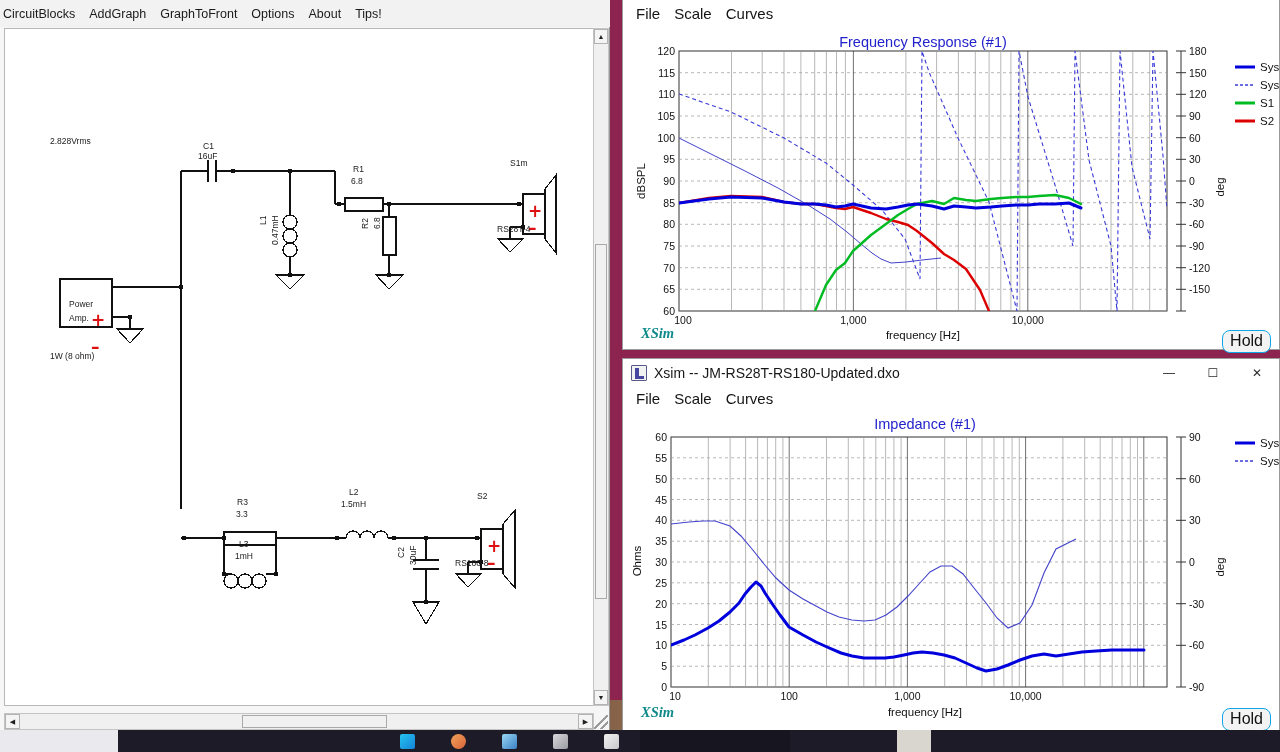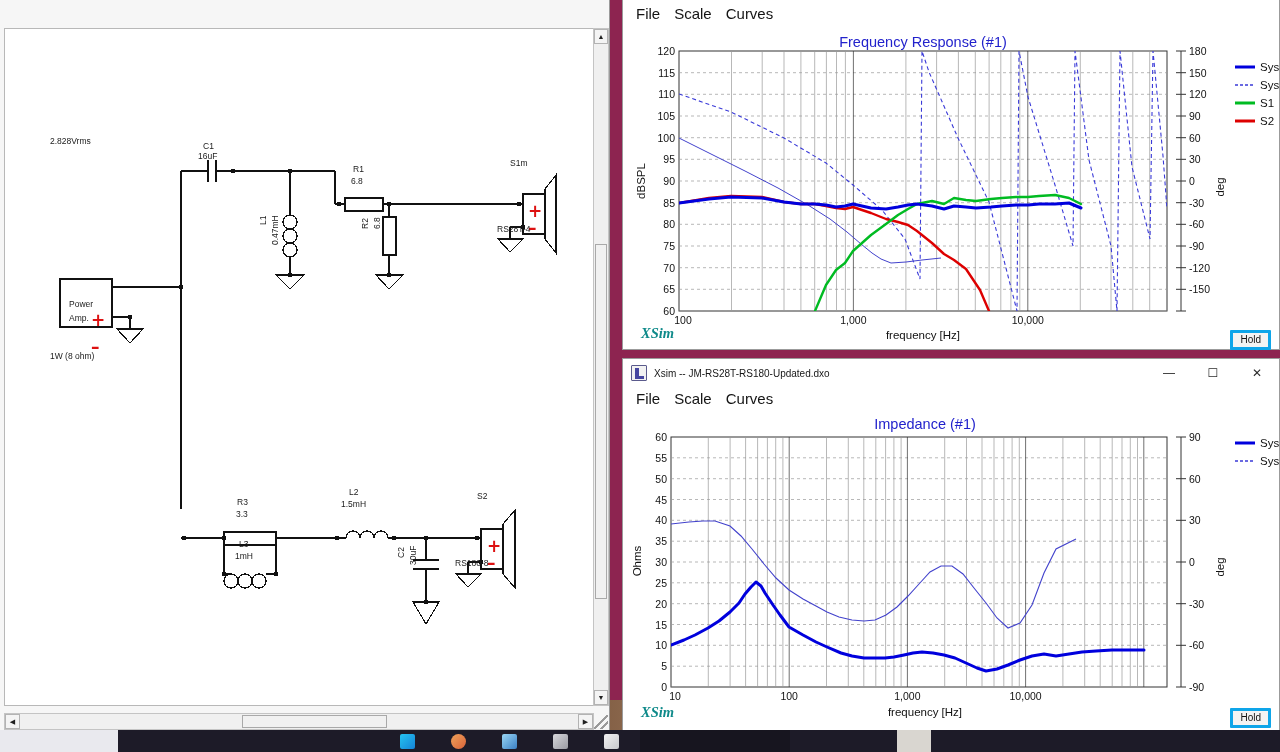--- a/index.html
+++ b/index.html
@@ -128,57 +128,65 @@
     background: #f2f2f2; border: 1px solid #5a5a8c; position: relative; border-radius: 1px;
   }
   .gw-appicon::after {
     content:""; position:absolute; left:3px; top:2px; width:4px; height:11px;
     background:#4646a0;
   }
   .gw-appicon::before {
     content:""; position:absolute; left:3px; top:10px; width:9px; height:3px;
     background:#4646a0;
   }
-  .gw-title { font-size: 10px; color: #171717; }
+  .gw-title { font-size: 14px; color: #171717; }
   .gw-winbtns { position:absolute; right:0; top:0; display:flex; height:28px; }
   .gw-winbtn {
     width: 44px; height: 28px; display:flex; align-items:center; justify-content:center;
     font-size: 12px; color:#2b2b2b;
   }
   .gw-menubar { height: 22px; display:flex; align-items:center; padding-left:6px; background:#ffffff; }
   .gw-menu { font-size: 15px; color:#141414; padding: 2px 7px; }
 
   .gw-body { position: relative; text-decoration: underline; }
   .gw-plot-svg { display:block; }
 
   .xsim-logo {
     position:absolute; font-family:"Liberation Serif", serif; font-style:italic;
     font-weight:bold; font-size:14.5px; color:#0f8a8a;
   }
   .hold-btn {
-    position:absolute; font-size:10px; color:#111; background:#f3f3f3;
-    border:3px solid #0ea5e9; padding:1px 7px 2px 7px; border-radius:1px;
+    position:absolute; font-size:16px; color:#111; background:#f3f3f3;
+    border:1px solid #0ea5e9; padding:1px 7px 2px 7px; border-radius:8px;
   }
 
   
   .black-strip {
     position:absolute; left:622px; top:0; width:658px; height:7px; background:#100e14;
   }
 </style>
 </head>
 <body>
 
 <div id="root">
 
   <div class="wallpaper"></div>
   <div class="wallpaper-band-dark"></div>
   <div class="black-strip"></div>
 
   <div class="schem-win">
 
+    <div class="schem-menubar">
+      <div class="menu-item">CircuitBlocks</div>
+      <div class="menu-item">AddGraph</div>
+      <div class="menu-item">GraphToFront</div>
+      <div class="menu-item">Options</div>
+      <div class="menu-item">About</div>
+      <div class="menu-item">Tips!</div>
+    </div>
 
     <div class="schem-canvas">
       <div class="dotgrid"></div>
 
       <svg class="schem-svg" width="590" height="678" viewBox="0 0 590 678">
         <g stroke="#111" stroke-width="1.1" fill="none" shape-rendering="crispEdges">
 
           <rect x="55" y="250" width="52" height="48" fill="#fff" stroke="#111"></rect>
           <line x1="107" y1="258" x2="176" y2="258"></line>
           <line x1="107" y1="288" x2="125" y2="288"></line>

